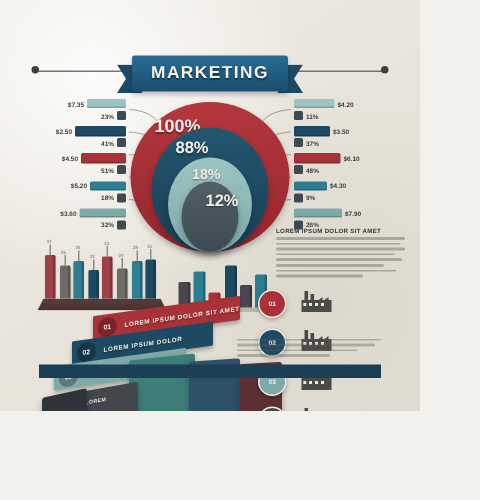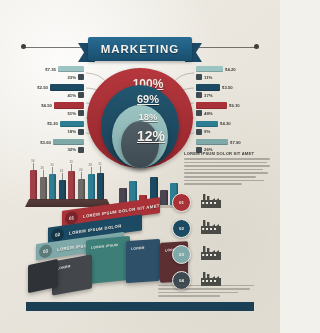--- a/index.html
+++ b/index.html
@@ -2,21 +2,21 @@
 <html><head>
 <meta charset="utf-8">
 <style>
   html,body{margin:0;padding:0;}
   body{
     width:280px;height:333px;overflow:hidden;
     background:#f3f1ec;
     font-family:"Liberation Sans",sans-serif;
   }
   #poster{
-    position:relative;width:280px;height:333px;
+    position:relative;width:280px;height:274px;
     background:
       radial-gradient(circle at 22% 18%, rgba(255,255,255,.85) 0%, rgba(255,255,255,0) 45%),
       radial-gradient(circle at 78% 72%, rgba(214,208,196,.55) 0%, rgba(214,208,196,0) 50%),
       linear-gradient(145deg,#efece5 0%,#e9e5dc 48%,#e3dfd5 100%);
     overflow:hidden;
   }
   
   .ribbon-wrap{position:absolute;left:0;top:33px;width:280px;height:30px;}
   .hline{position:absolute;top:14px;height:1px;background:#4a4a46;opacity:.75;}
   .hline.l{left:24px;width:62px;}
@@ -40,30 +40,30 @@
   .row1,.row2{display:flex;align-items:center;height:6.6px;gap:2px;}
   .row2{margin-top:1.2px;}
   .val{font-size:4.3px;font-weight:bold;color:#3c3c39;white-space:nowrap;}
   .bar{height:6.4px;border-radius:1px;box-shadow:inset 0 -1px 0 rgba(0,0,0,.18);}
   .sw{width:6px;height:6px;border-radius:1px;background:#3e4a50;}
   .left .row1,.left .row2{justify-content:flex-end;}
   .right .row1,.right .row2{justify-content:flex-start;}
   
   .donut{position:absolute;left:87px;top:68px;width:106px;height:100px;}
   .ring{position:absolute;border-radius:50%;box-shadow:0 2px 4px rgba(0,0,0,.22);}
-  .ring .pct{position:absolute;left:16px;right:0;text-align:center;font-weight:bold;
-    color:#f2efe9;text-shadow:0 1px 1px rgba(0,0,0,.4);text-decoration:underline;}
+  .ring .pct{position:absolute;left:16px;right:0;text-align:left;font-weight:bold;
+    color:#f2efe9;text-shadow:0 1px 1px rgba(0,0,0,.4);}
   #r0{left:0;top:0;width:106px;height:100px;background:linear-gradient(180deg,#b4373d,#96262d);}
   #r0 .pct{top:9px;font-size:12px;}
   #r1{left:14px;top:17px;width:78px;height:83px;background:linear-gradient(180deg,#23566f,#173f55);}
   #r1 .pct{top:8px;font-size:11px;}
   #r2{left:25px;top:37px;width:56px;height:63px;background:linear-gradient(180deg,#9cc4c3,#7fa9a9);}
   #r2 .pct{top:6px;font-size:9.5px;}
   #r3{left:34px;top:53px;width:38px;height:47px;background:linear-gradient(180deg,#525f66,#3e4a51);}
-  #r3 .pct{top:7px;font-size:14px;}
+  #r3 .pct{top:7px;font-size:11px;}
   
   .conn{position:absolute;left:0;top:0;width:280px;height:333px;pointer-events:none;}
   
   .barchart{position:absolute;left:27px;top:159px;width:82px;height:48px;}
   .bc-bar{position:absolute;bottom:8px;width:7px;border-radius:1px 1px 0 0;
     box-shadow:inset -1.6px 0 0 rgba(0,0,0,.22),0 1px 1px rgba(0,0,0,.2);}
   .bc-pin{position:absolute;width:1px;background:#8d8d87;}
   .bc-tag{position:absolute;font-size:3.1px;color:#45454180;font-weight:bold;}
   .platform{position:absolute;left:-2px;bottom:0;width:86px;height:8px;
     background:linear-gradient(180deg,#5a3f3c,#45302e);
@@ -236,21 +236,21 @@
           <span class="val">26%</span>
         </div>
       </div>
     </div>
 
   <div class="donut">
     <div class="ring" id="r0">
       <div class="pct">100%</div>
       </div>
     <div class="ring" id="r1">
-      <div class="pct">69%</div>
+      <div class="pct">88%</div>
       </div>
     <div class="ring" id="r2">
       <div class="pct">18%</div>
       </div>
     <div class="ring" id="r3">
       <div class="pct">12%</div>
       </div>
   </div>
 
   <div class="barchart" id="barchart">

